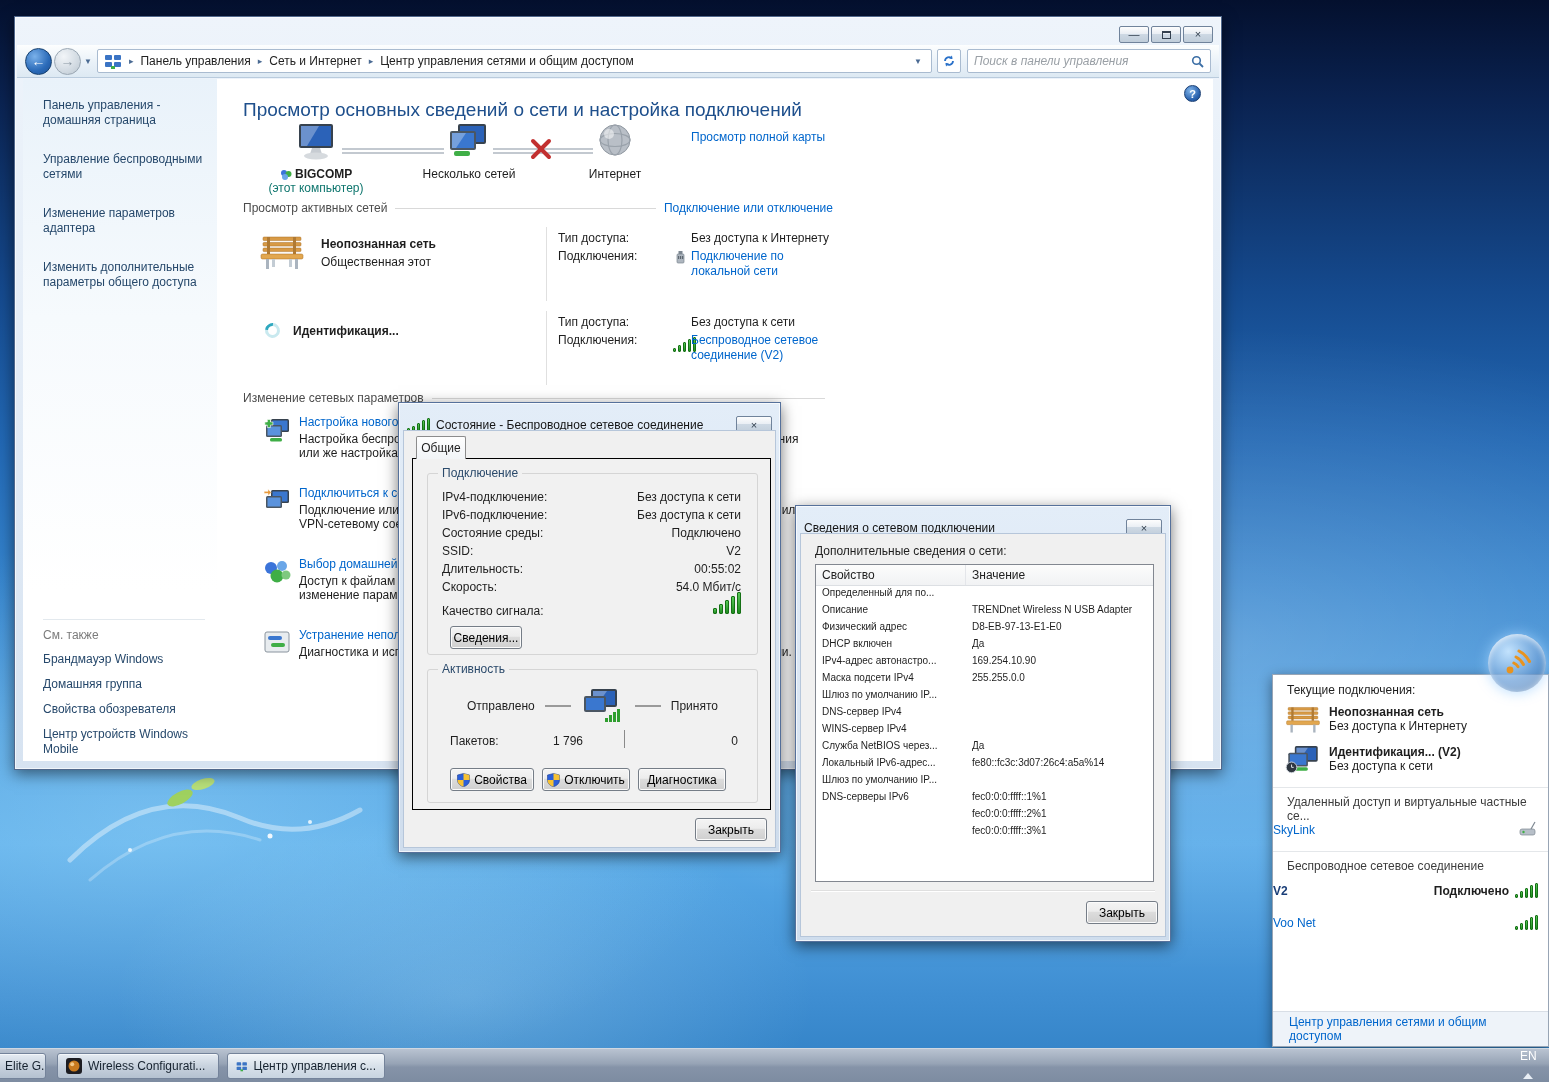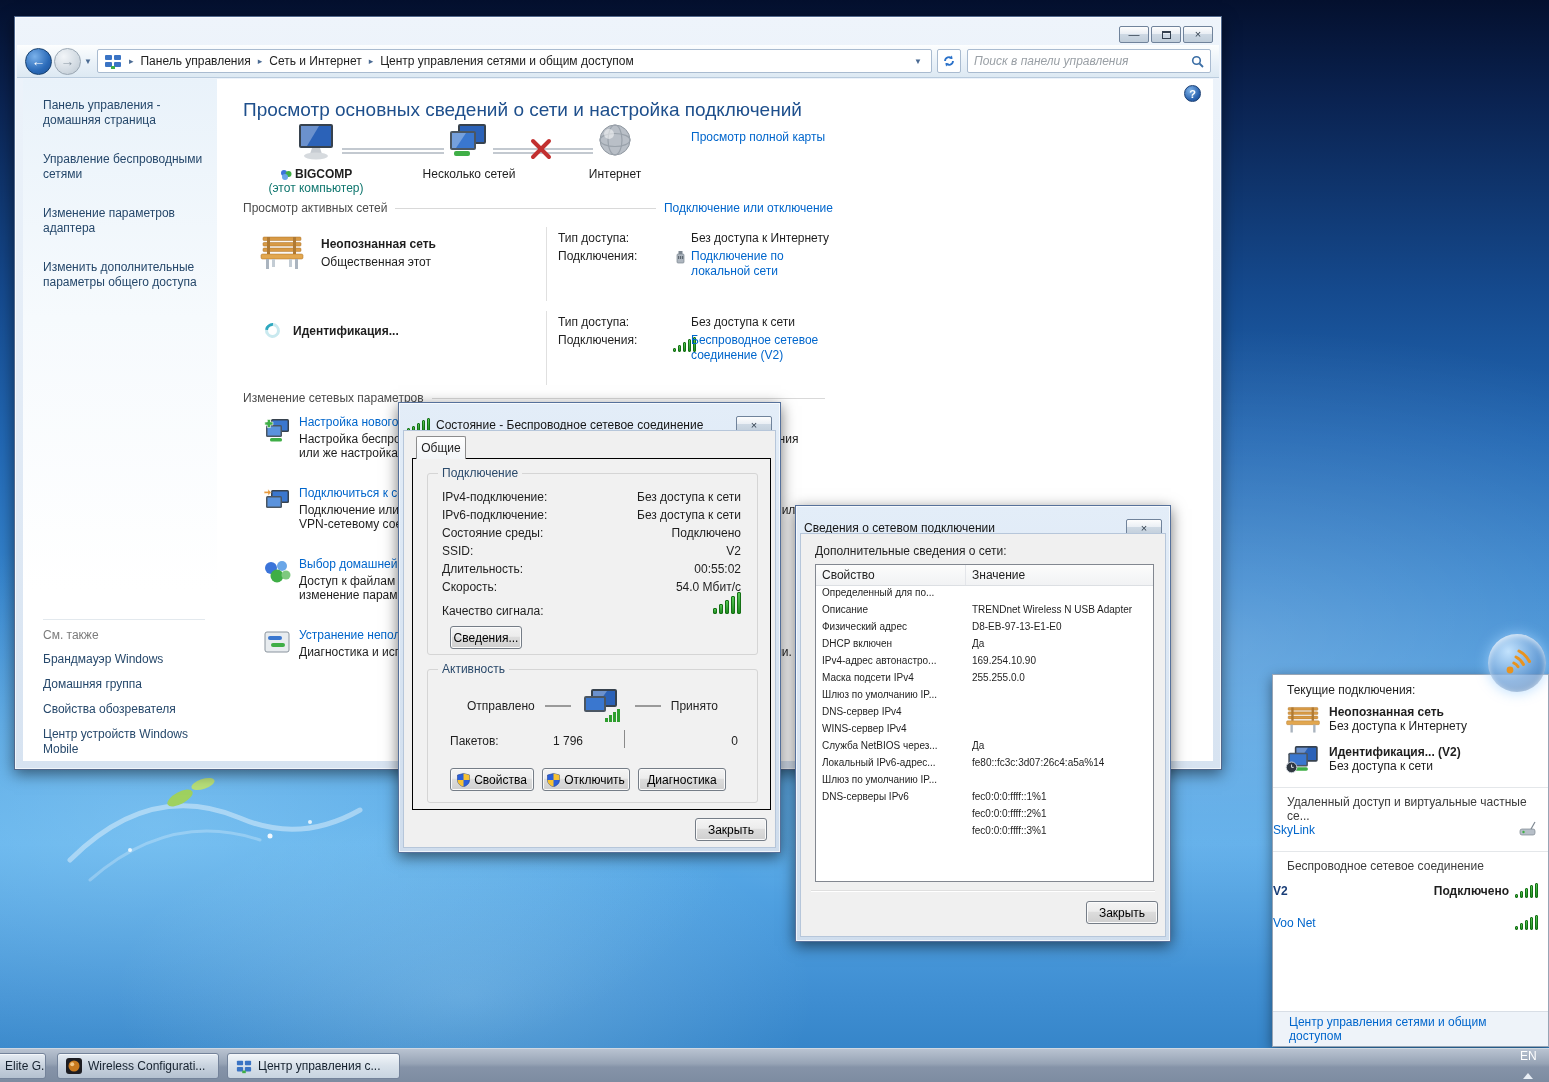--- a/index.html
+++ b/index.html
@@ -654,21 +654,21 @@
     <span>Elite G...</span>
   </div>
   <div class="tb-btn" style="left:57px; width:162px;">
     <svg width="16" height="16" viewBox="0 0 16 16">
       <rect x="0" y="0" width="16" height="16" rx="3" fill="#1d1d22"></rect>
       <circle cx="8" cy="8" r="5.5" fill="#c97a1e"></circle>
       <circle cx="6.2" cy="6.2" r="2" fill="rgba(255,220,160,.8)"></circle>
     </svg>
     <span>Wireless Configurati...</span>
   </div>
-  <div class="tb-btn active" style="left:227px; width:173px;">
+  <div class="tb-btn active" style="left:227px; width:158px;">
     <svg width="16" height="15" viewBox="0 0 18 15">
       <rect x="1" y="1" width="7" height="5" rx="1" fill="#3b74c4"></rect>
         <rect x="10" y="1" width="7" height="5" rx="1" fill="#3b74c4"></rect>
       <rect x="1" y="8" width="7" height="5" rx="1" fill="#3b74c4"></rect>
         <rect x="10" y="8" width="7" height="5" rx="1" fill="#3b74c4"></rect>
       <rect x="7" y="12" width="4" height="3" fill="#3fae46"></rect>
     </svg>
     <span>Центр управления с...</span>
   </div>
 

